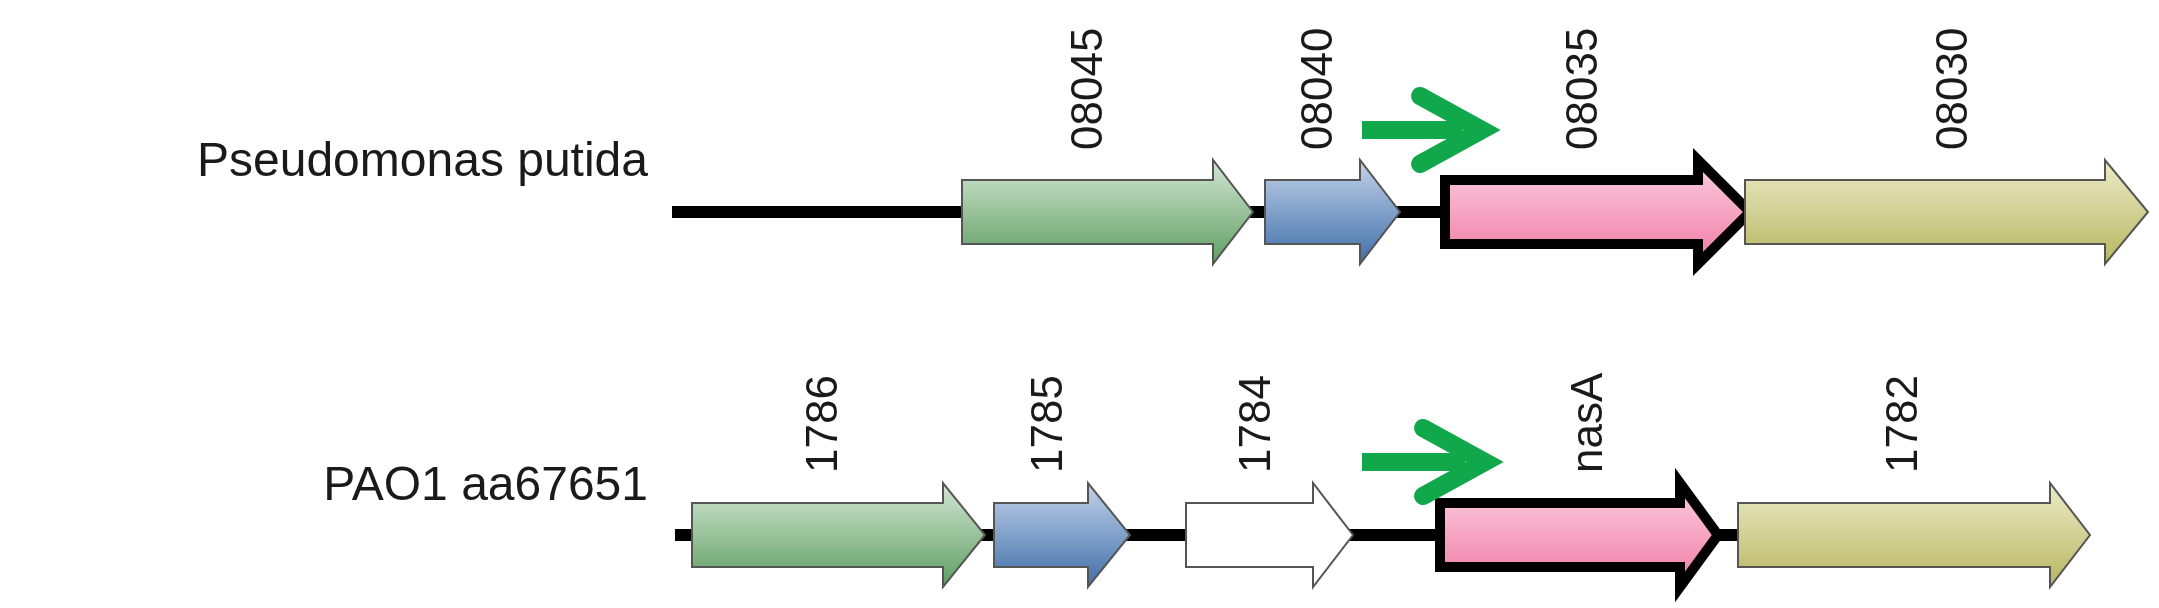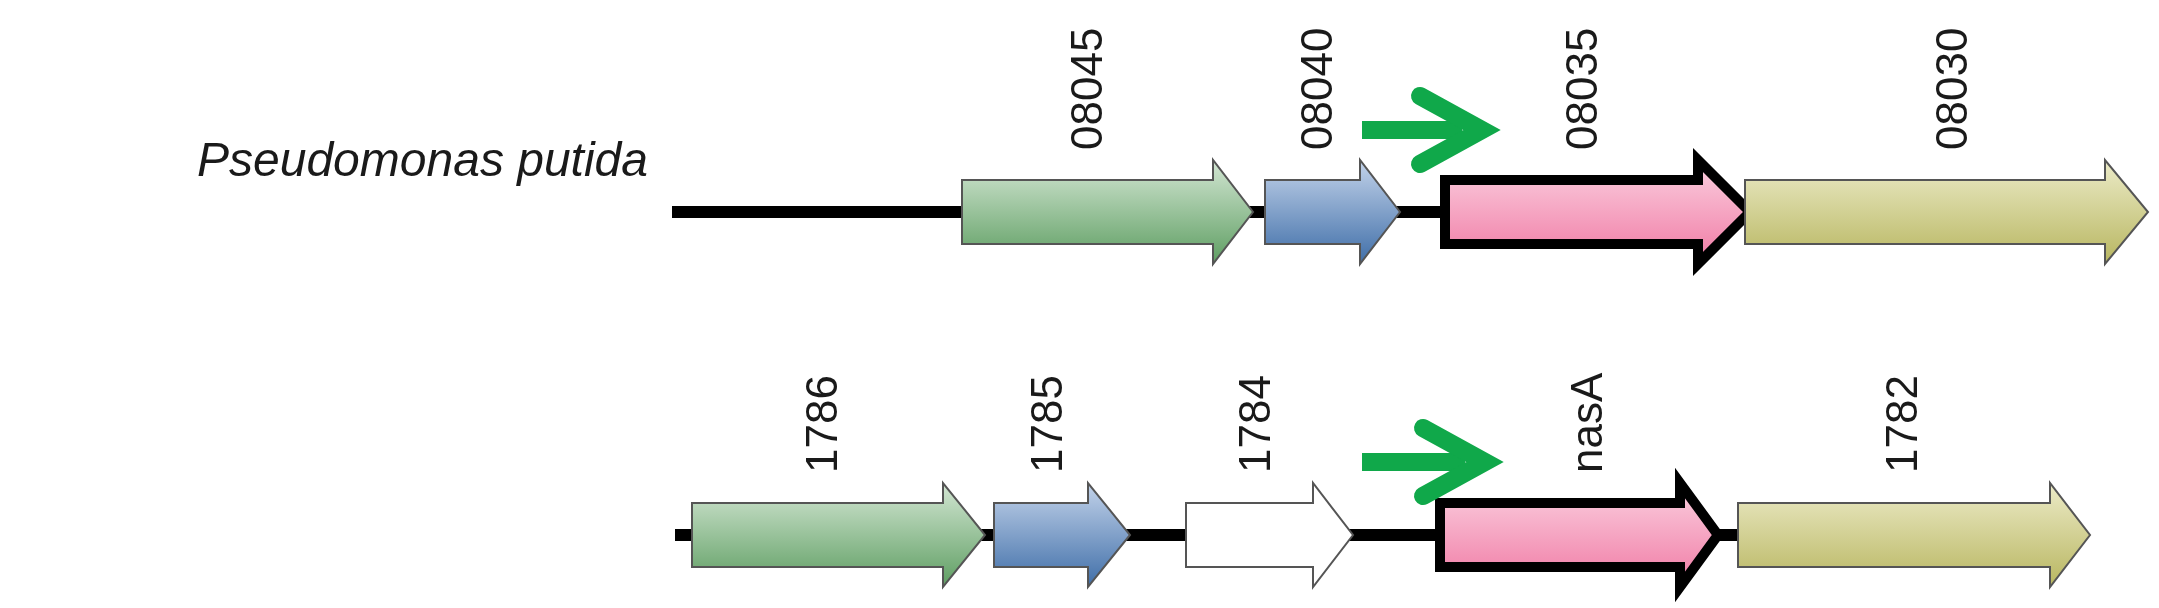--- a/index.html
+++ b/index.html
@@ -1,31 +1,32 @@
 <!DOCTYPE html>
 <html><head>
   <meta charset="utf-8">
   <style>
     html, body { margin: 0; padding: 0; background: #ffffff; }
     body { width: 2159px; height: 608px; position: relative; overflow: hidden;
            font-family: "Liberation Sans", "DejaVu Sans", sans-serif; }
     .org-label { position: absolute; right: calc(2159px - 648px); text-align: right;
-                 font-style: italic; font-size: 48px; line-height: 56px; color: #1a1a1a; white-space: nowrap; margin-left: 19px; }
+                 font-size: 48px; line-height: 56px; color: #1a1a1a; white-space: nowrap; margin-left: 19px; }
     #org-0 { top: 132px; }
     #org-1 { top: 456px; }
     svg { position: absolute; left: 0; top: 0; }
     .gene-label { font-family: "Liberation Sans", "DejaVu Sans", sans-serif; font-size: 44px; fill: #1a1a1a; }
   </style>
 </head>
 <body>
 
 <div id="org-0" class="org-label">
   <div>Pseudomonas putida</div>
 </div>
 <div id="org-1" class="org-label">
+  <div>PAO1 aa67651</div>
 </div>
 
 <svg id="diagram" width="2159" height="608" viewBox="0 0 2159 608">
   <defs id="grads">
       <linearGradient id="grad-green" x1="0" y1="0" x2="0" y2="1">
         <stop offset="0" stop-color="#d3e6d3"></stop>
         <stop offset="1" stop-color="#5e9e62"></stop>
       </linearGradient>
       <linearGradient id="grad-blue" x1="0" y1="0" x2="0" y2="1">
         <stop offset="0" stop-color="#c3d3ea"></stop>

